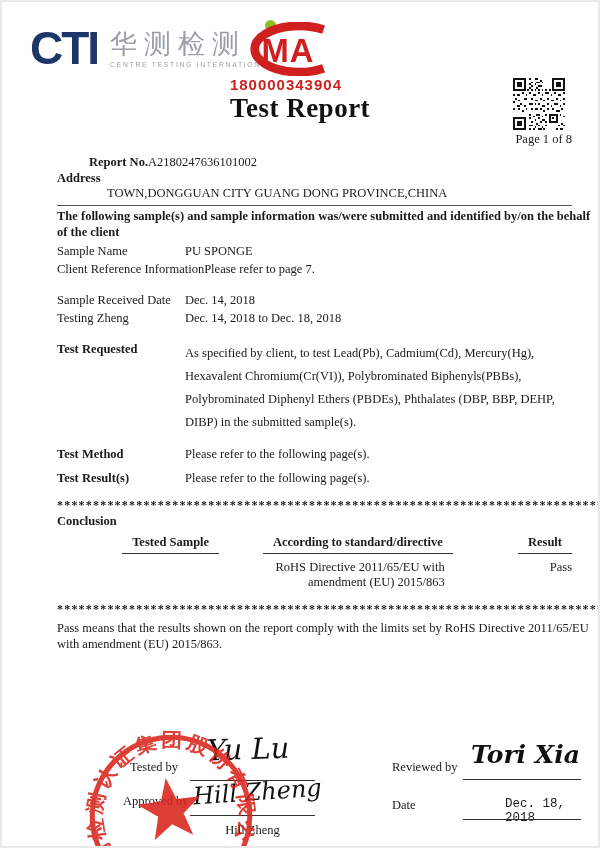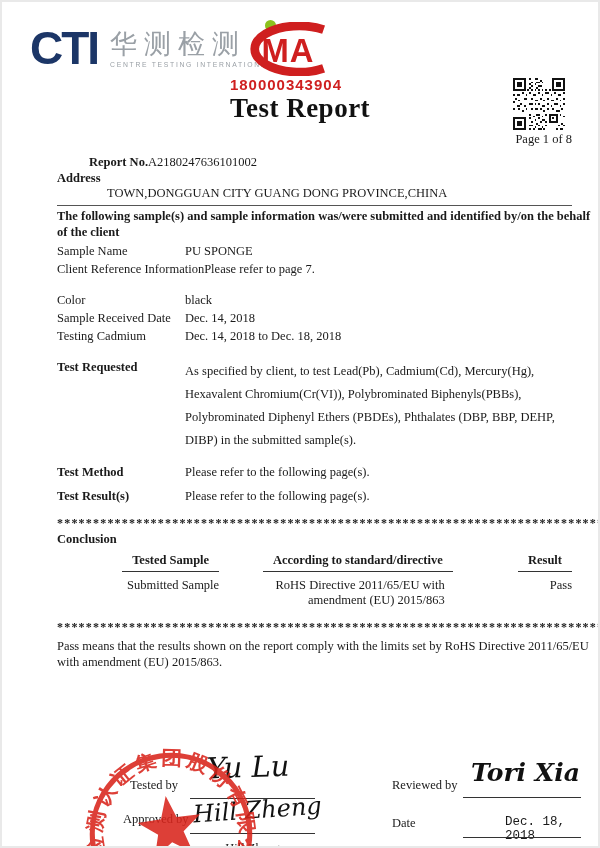--- a/index.html
+++ b/index.html
@@ -144,29 +144,25 @@
       <div class="row">
         <span class="lbl-b">Sample Name</span>
         <span class="val">PU SPONGE</span>
       </div>
       <div class="row">
         <span class="lbl-b">Client Reference Information</span>
         <span class="val">Please refer to page 7.</span>
       </div>
       <div class="gap14"></div>
       <div class="row">
-        <span class="lbl-b">Color</span>
-        <span class="val">black</span>
-      </div>
-      <div class="row">
         <span class="lbl-b">Sample Received Date</span>
         <span class="val">Dec. 14, 2018</span>
       </div>
       <div class="row">
-        <span class="lbl-b">Testing Cadmium</span>
+        <span class="lbl-b">Testing Zheng</span>
         <span class="val">Dec. 14, 2018 to Dec. 18, 2018</span>
       </div>
       <div class="gap14"></div>
       <div class="row tr-row">
         <span class="lbl-b bold">Test Requested</span>
         <span class="val tr-val">As specified by client, to test Lead(Pb), Cadmium(Cd), Mercury(Hg), Hexavalent Chromium(Cr(VI)), Polybrominated Biphenyls(PBBs), Polybrominated Diphenyl Ethers (PBDEs), Phthalates (DBP, BBP, DEHP, DIBP) in the submitted sample(s).</span>
       </div>
       <div class="row method-row">
         <span class="lbl-b bold">Test Method</span>
         <span class="val">Please refer to the following page(s).</span>
@@ -177,21 +173,20 @@
       </div>
     </div>
 
     <div class="stars">****************************************************************************************************</div>
 
     <div class="concl-head">Conclusion</div>
 
     <div class="concl-table">
       <div class="c1">
         <span class="th">Tested Sample</span>
-        <div class="td">Submitted Sample</div>
       </div>
       <div class="c2">
         <span class="th">According to standard/directive</span>
         <div class="td">RoHS Directive 2011/65/EU with amendment (EU) 2015/863</div>
       </div>
       <div class="c3">
         <span class="th">Result</span>
         <div class="td">Pass</div>
       </div>
     </div>

